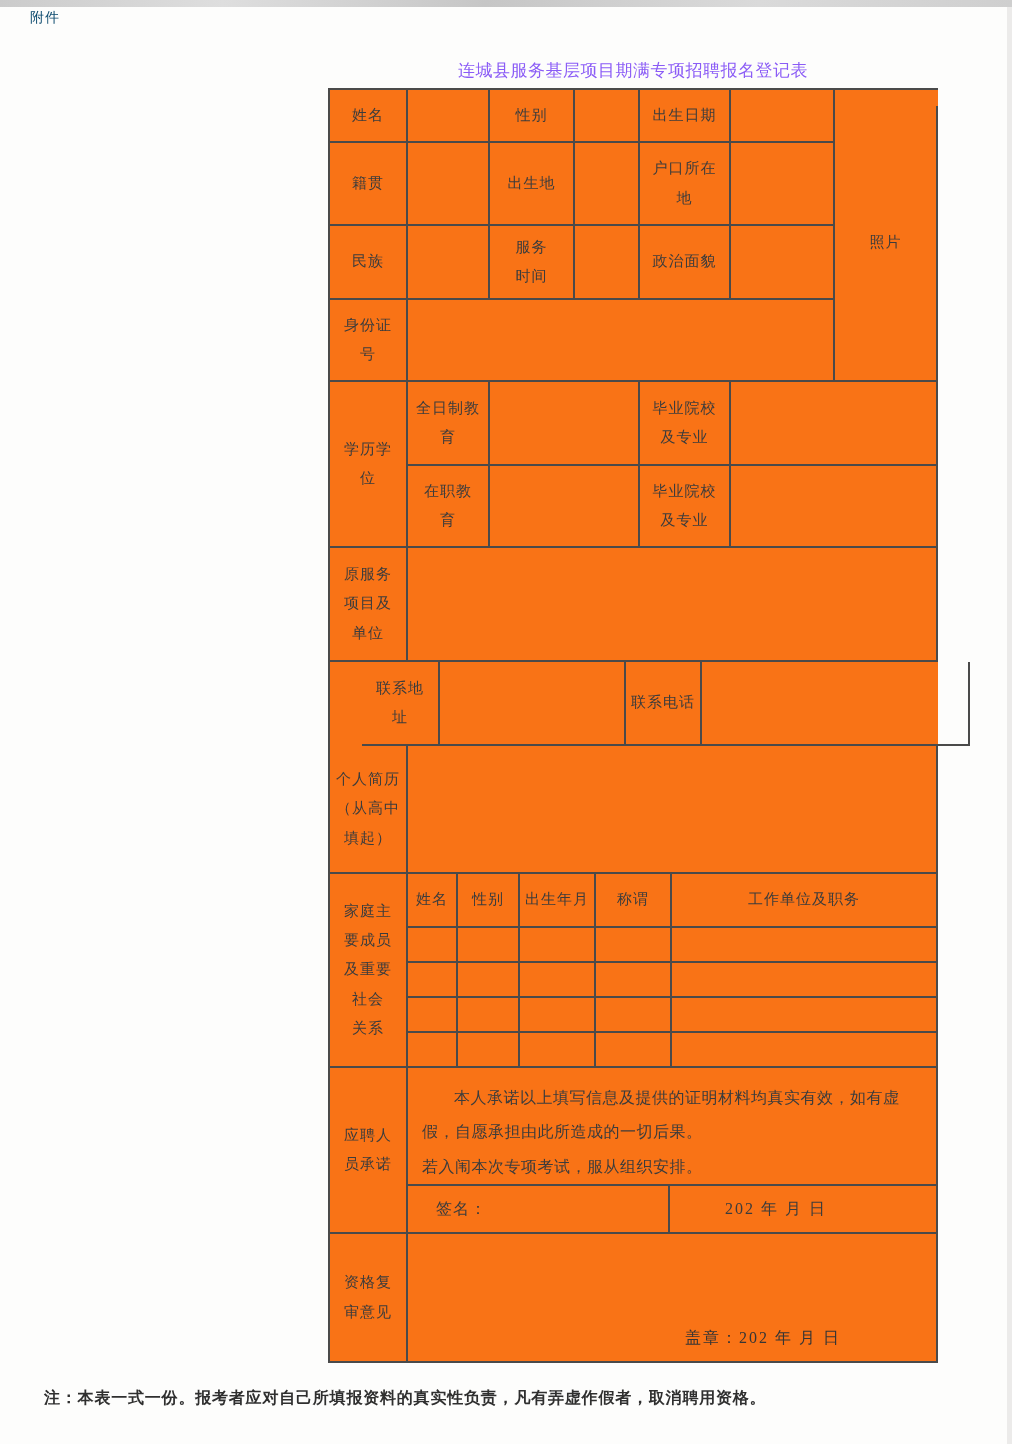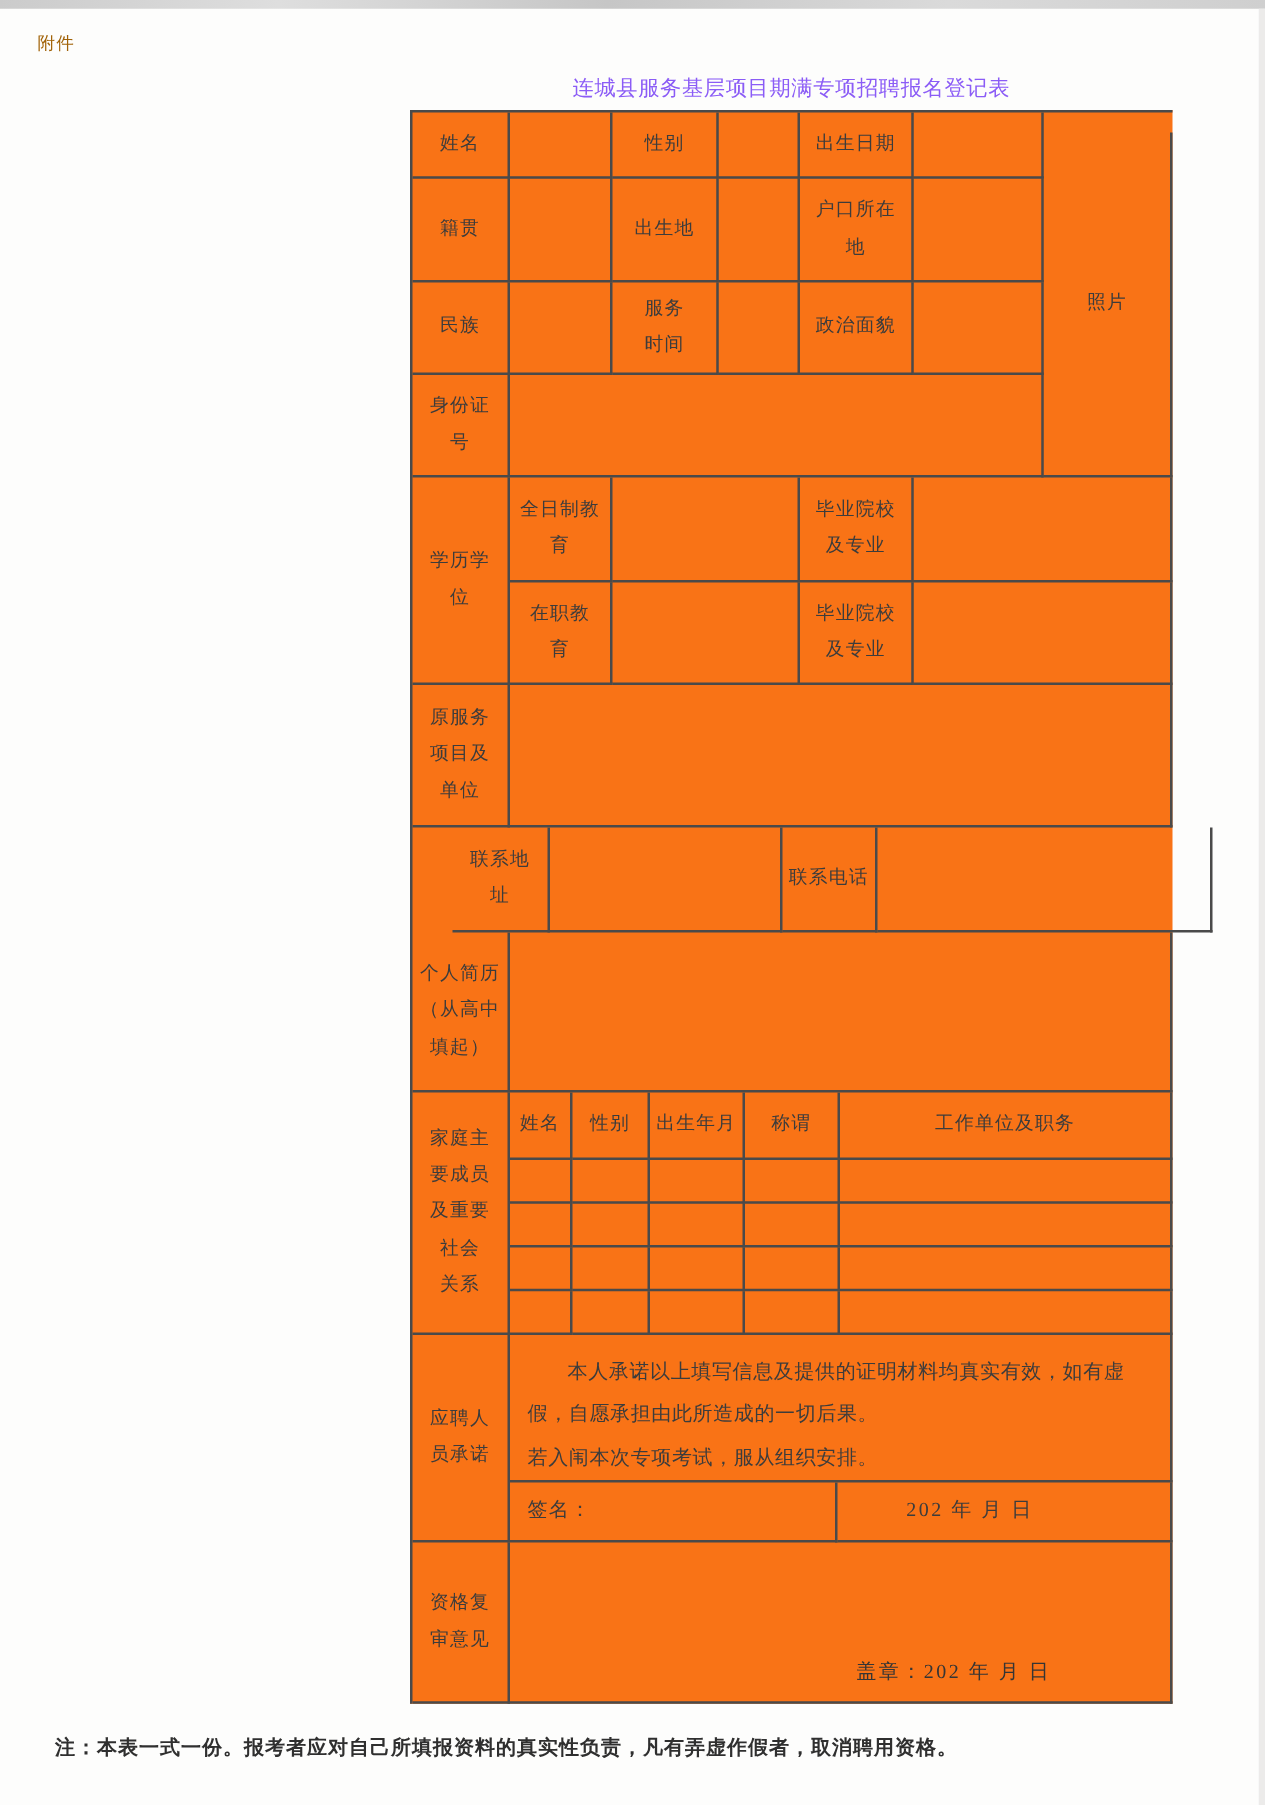--- a/index.html
+++ b/index.html
@@ -15,23 +15,22 @@
   .top-strip {
     position:absolute; top:0; left:0; width:1012px; height:7px;
     background:linear-gradient(90deg,#cbcbcb,#dedede 22%,#c6c6c6 48%,#dadada 75%,#cfcfcf);
   }
   .right-strip {
     position:absolute; top:7px; right:0; width:5px; height:1437px;
     background:#eceleb; background-color:#ecebea;
   }
   .attachment {
     position:absolute; left:30px; top:9px;
-    font-size:14px; color:#a16207; letter-spacing:1px;
+    font-size:14px; color:#0c4a6e; letter-spacing:1px;
     font-family:"Liberation Sans","DejaVu Sans",sans-serif;
-    margin-top:17px;
   }
   .doc-title {
     position:absolute; left:329px; top:59px; width:608px;
     text-align:center; font-size:17px; letter-spacing:0.5px; color:#8b5cf6;
   }
   .tbl {
     position:absolute; left:328px; top:88px; width:610px;
     border-top:2px solid #4a4a4a; border-left:2px solid #4a4a4a;
     background:#f97316;
   }
@@ -55,21 +54,21 @@
   .edu-label     { grid-column:1; grid-row:1/3; }
   .family-label  { grid-column:1; grid-row:1/6; }
   .promise-label { grid-column:1; grid-row:1/3; }
   .promise-cell {
     grid-column:2/4; display:block; text-align:left;
     padding:13px 14px 0 14px; font-size:16px; line-height:2.15;
     white-space:normal; letter-spacing:0.5px;
   }
   .promise-cell p { margin:0; }
   .promise-cell .indent { text-indent:2em; }
-  .sig-cell  { justify-content:flex-start; padding-left:14px; font-size:16px; }
+  .sig-cell  { justify-content:flex-start; padding-left:28px; font-size:16px; }
   .date-cell { font-size:16px; letter-spacing:2px; padding-right:54px; }
   .review-cell { position:relative; }
   .seal-date {
     position:absolute; right:95px; bottom:8px;
     font-size:16px; letter-spacing:2px; white-space:nowrap; color:#353535;
   }
   .note {
     position:absolute; left:44px; top:1388px; width:760px;
     font-size:16px; font-weight:600; letter-spacing:0.8px; color:#2f2f2f;
   }

